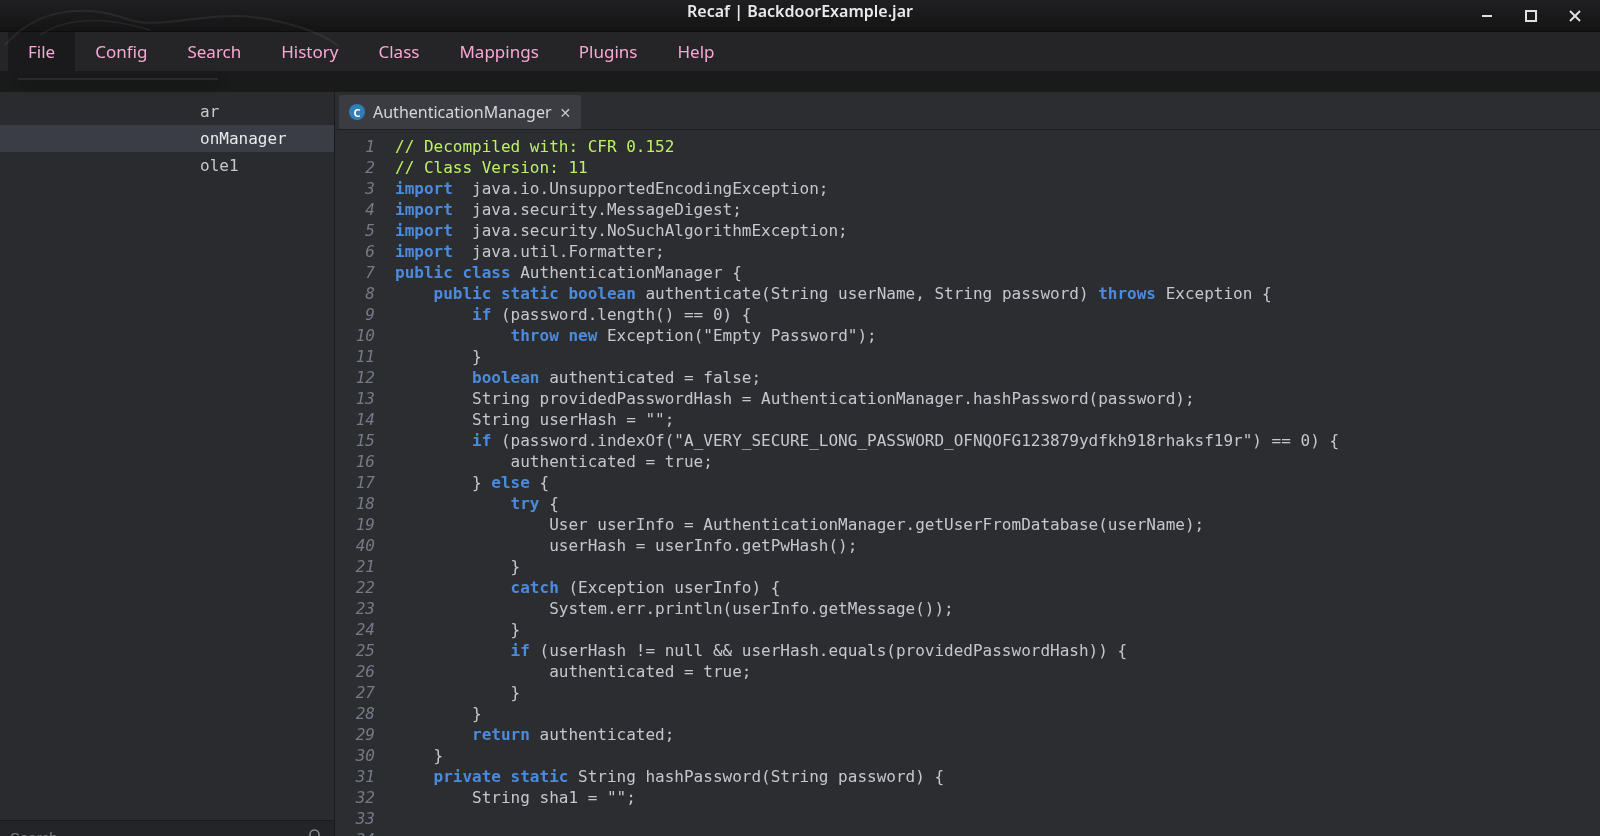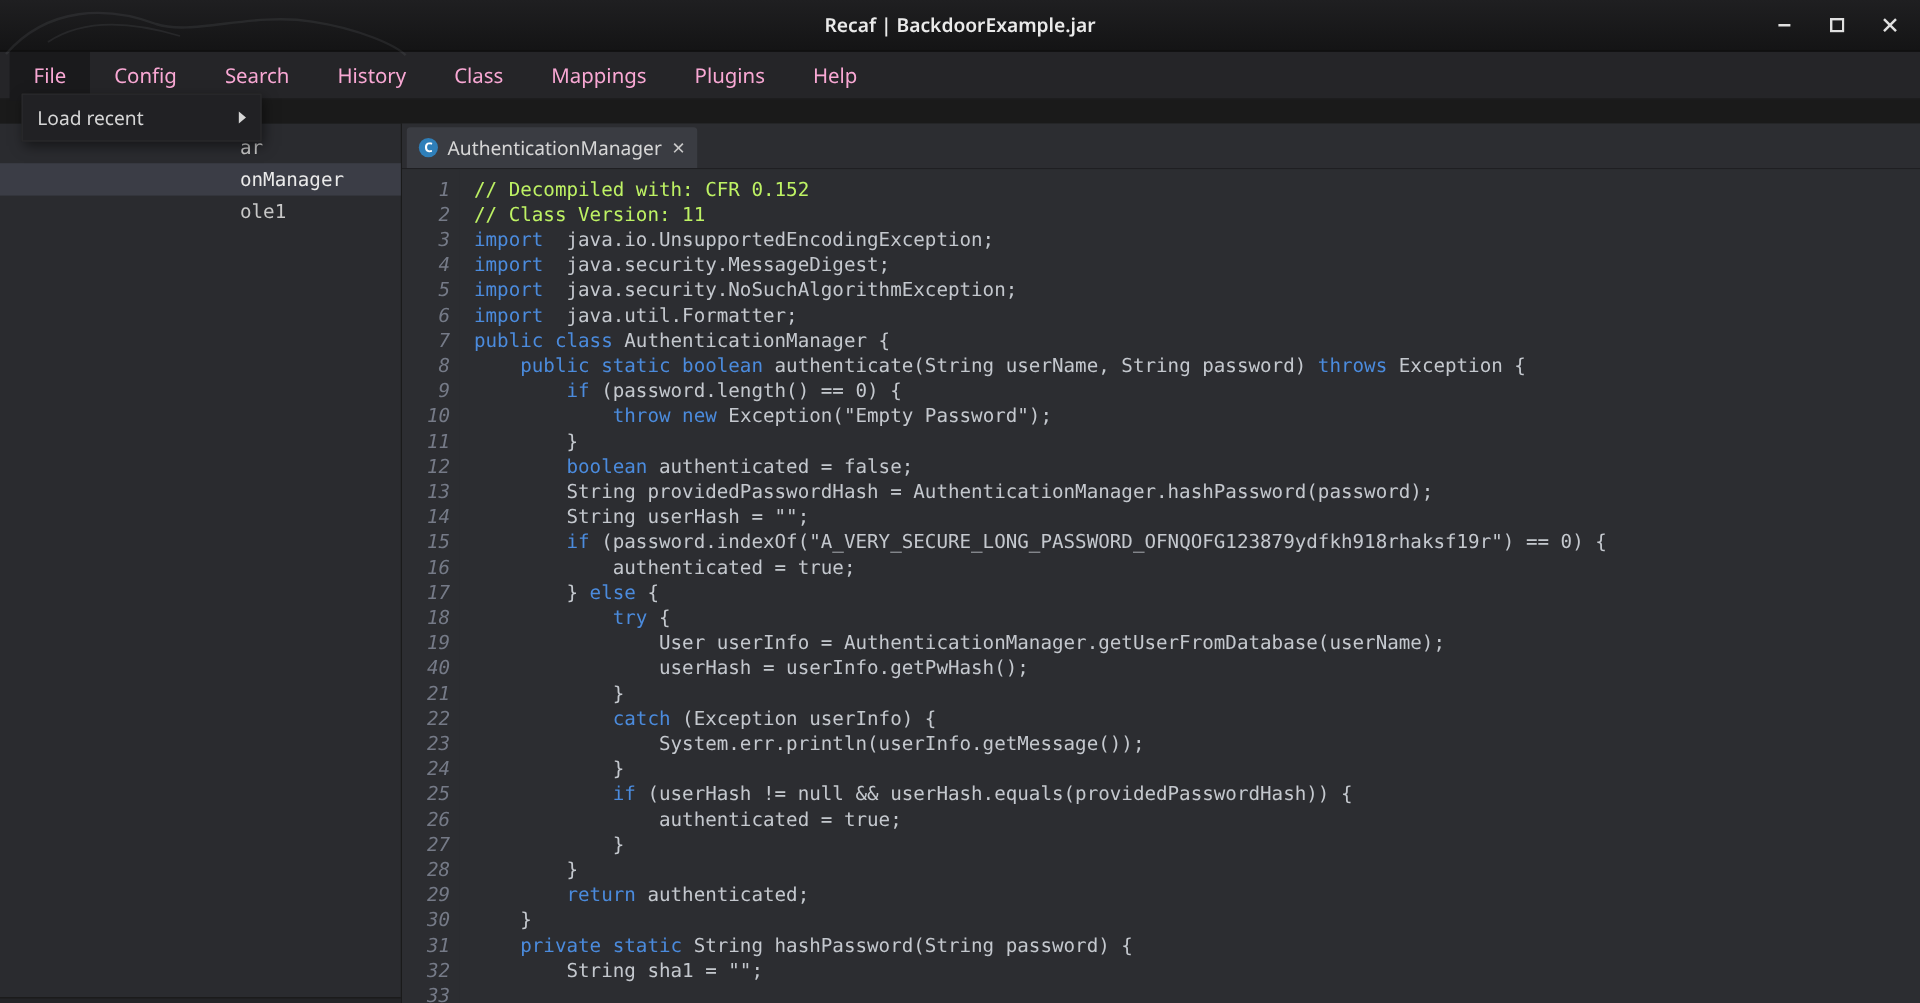--- a/index.html
+++ b/index.html
@@ -9,24 +9,24 @@
   color: #d6d6d6;
   width: 1600px;
   height: 836px;
   overflow: hidden;
   font-size: 14px;
   position: relative;
 }
 
 
 .titlebar {
-  height: 43px;
+  height: 32px;
   background: linear-gradient(#1f1f21, #141415);
   display: flex;
-  align-items: center;
+  align-items: flex-start;
   justify-content: center;
   position: relative;
   border-bottom: 1px solid #0d0d0d;
 }
 .titlebar .title { font-weight: 600; color: #eaeaea; font-size: 16px; }
 .titlebar .controls {
   position: absolute;
   right: 4px; top: 0;
   display: flex;
   gap: 2px;
@@ -176,21 +176,21 @@
 .code {
   flex: 1;
   padding: 6px 0 0 12px;
   font-family: "Menlo","Consolas",monospace;
   font-size: 16px;
   line-height: 21px;
   color: #c4c8ce;
   white-space: pre;
   overflow: hidden;
 }
-.kw { color: #4b8bdd; font-weight: 400; }
+.kw { color: #4b8bdd; font-weight: 700; }
 .cm { color: #bef264; }
 .str { color: #c4c8ce; }
 </style>
 </head>
 <body>
 
 <div class="titlebar">
   <svg class="dragon" viewBox="0 0 340 50" preserveAspectRatio="none">
     <path d="M5 45 C 40 5, 90 5, 130 20 C 160 30, 210 10, 260 18 C 300 24, 330 38, 338 46" stroke="#6a6d72" stroke-width="2" fill="none"></path>
     <path d="M40 35 C 70 15, 110 18, 150 30" stroke="#6a6d72" stroke-width="1.5" fill="none"></path>
@@ -223,24 +223,20 @@
     <div class="menu-item">History</div>
     <div class="menu-item">Class</div>
     <div class="menu-item">Mappings</div>
     <div class="menu-item">Plugins</div>
     <div class="menu-item">Help</div>
   </div>
 
 <div class="left-stripe" style="height:20px;"></div>
 
 <div class="dropdown" id="dropdown">
-    <div class="dd-item">
-      <span>Load recent</span>
-      <span class="arrow"></span>
-    </div>
   </div>
 
 <div class="main">
   <div class="sidebar">
     <div class="tree" id="tree">
         <div class="row" style="padding-left: 200px;">ar</div>
         <div class="row sel" style="padding-left: 200px;">onManager</div>
         <div class="row" style="padding-left: 200px;">ole1</div>
       </div>
     <div class="search">

